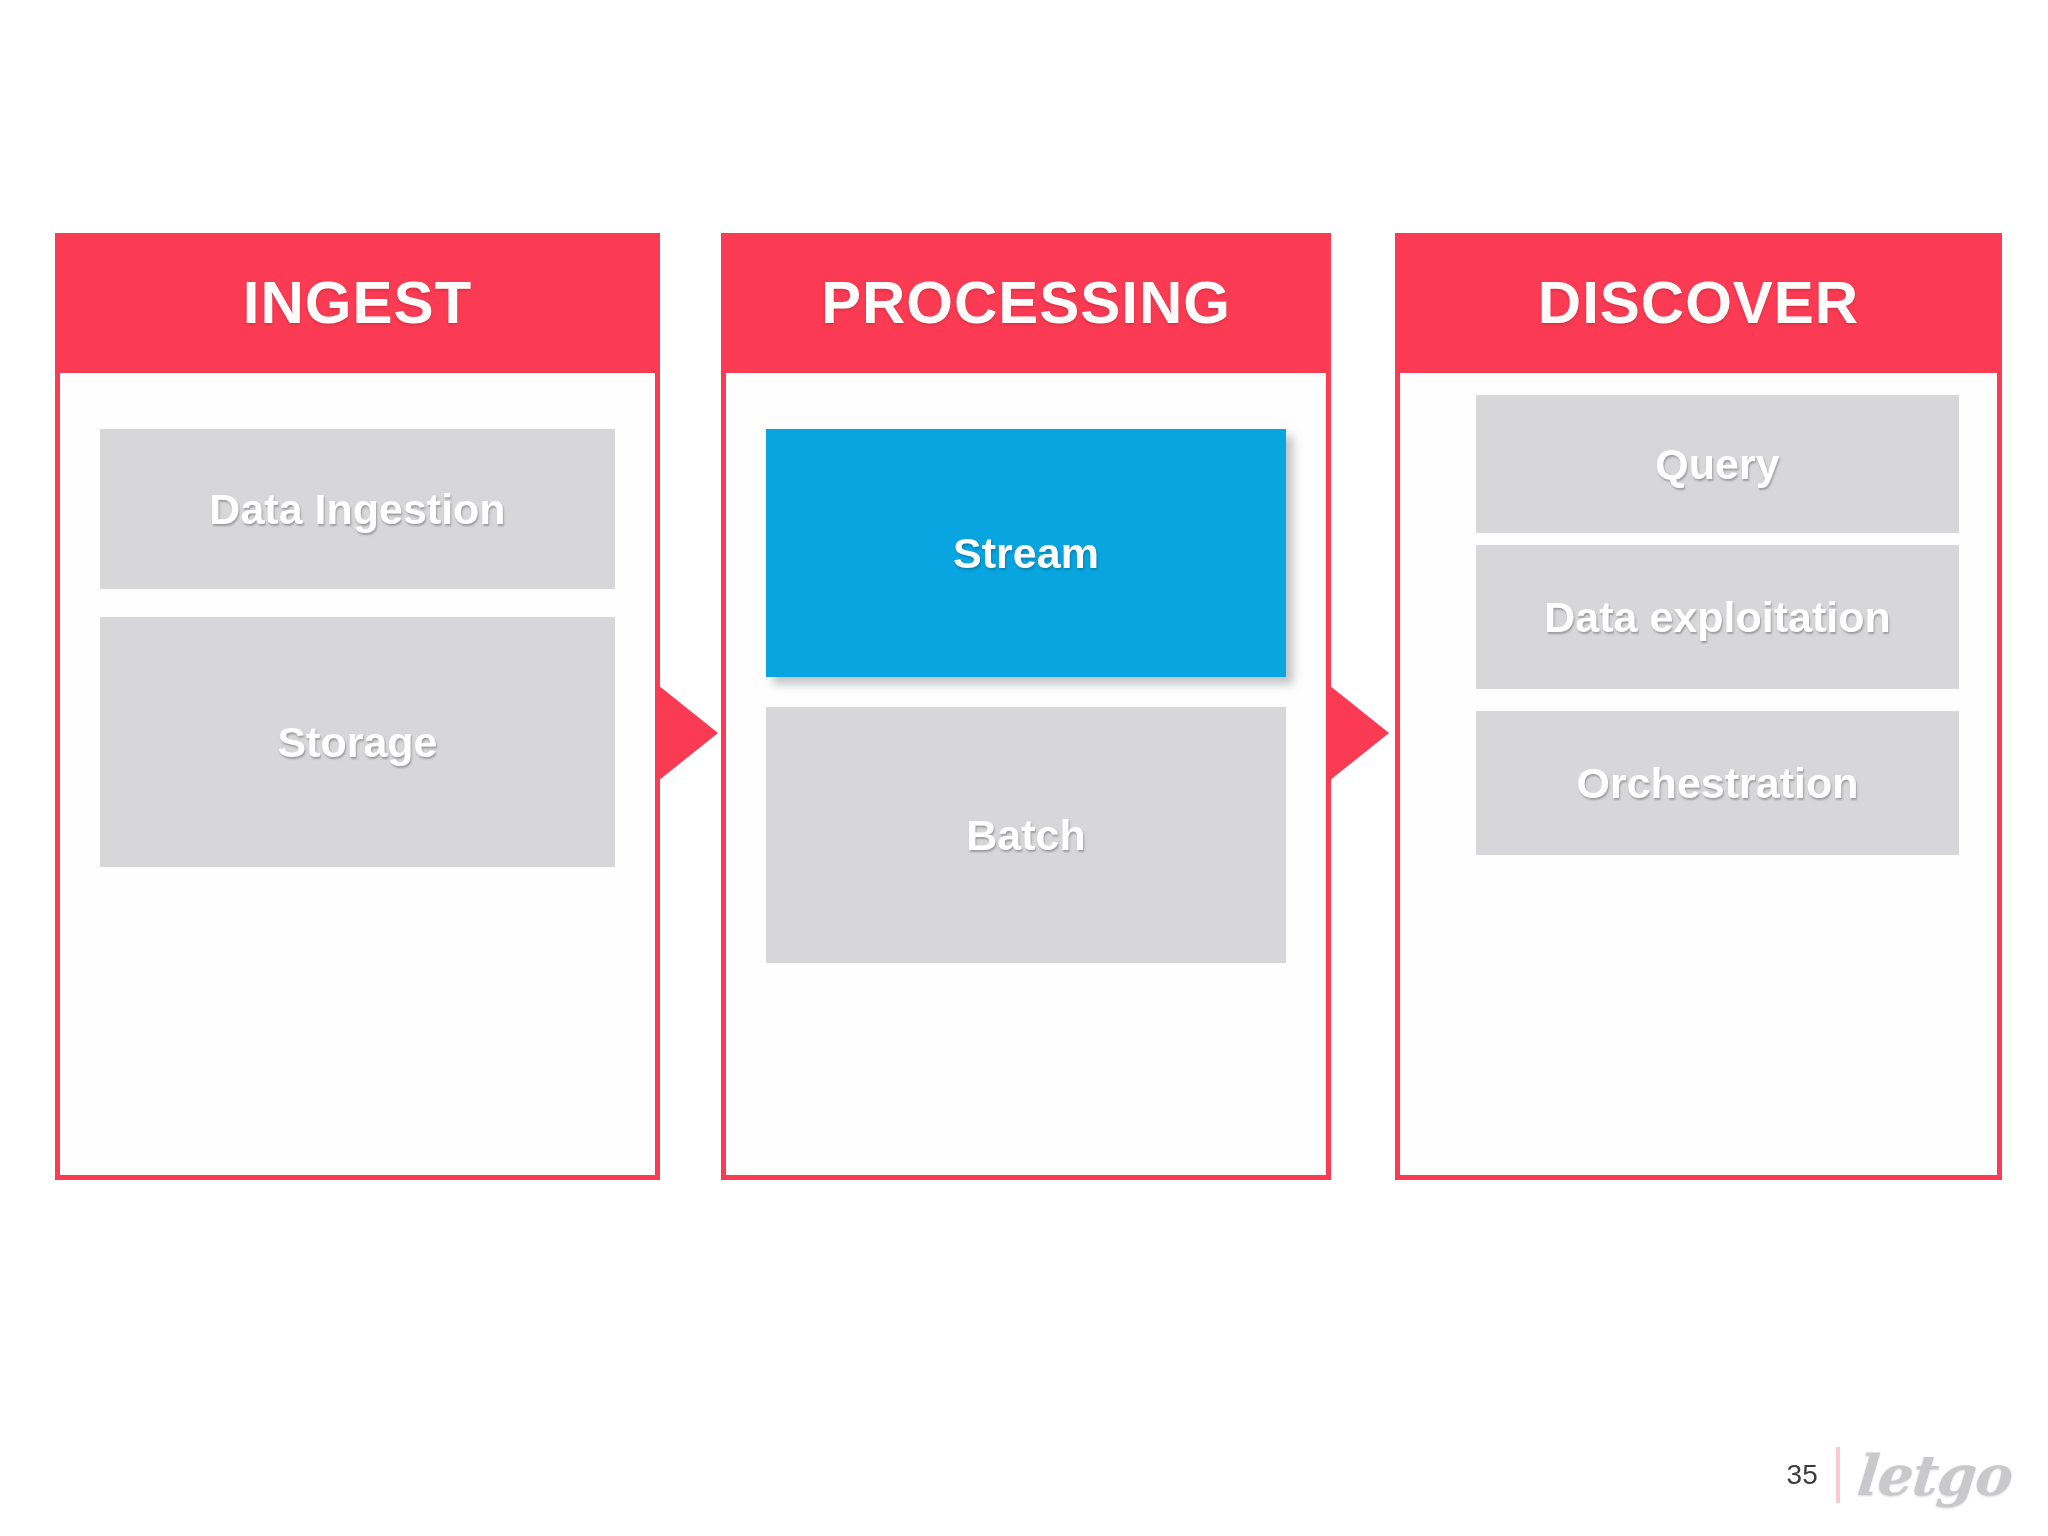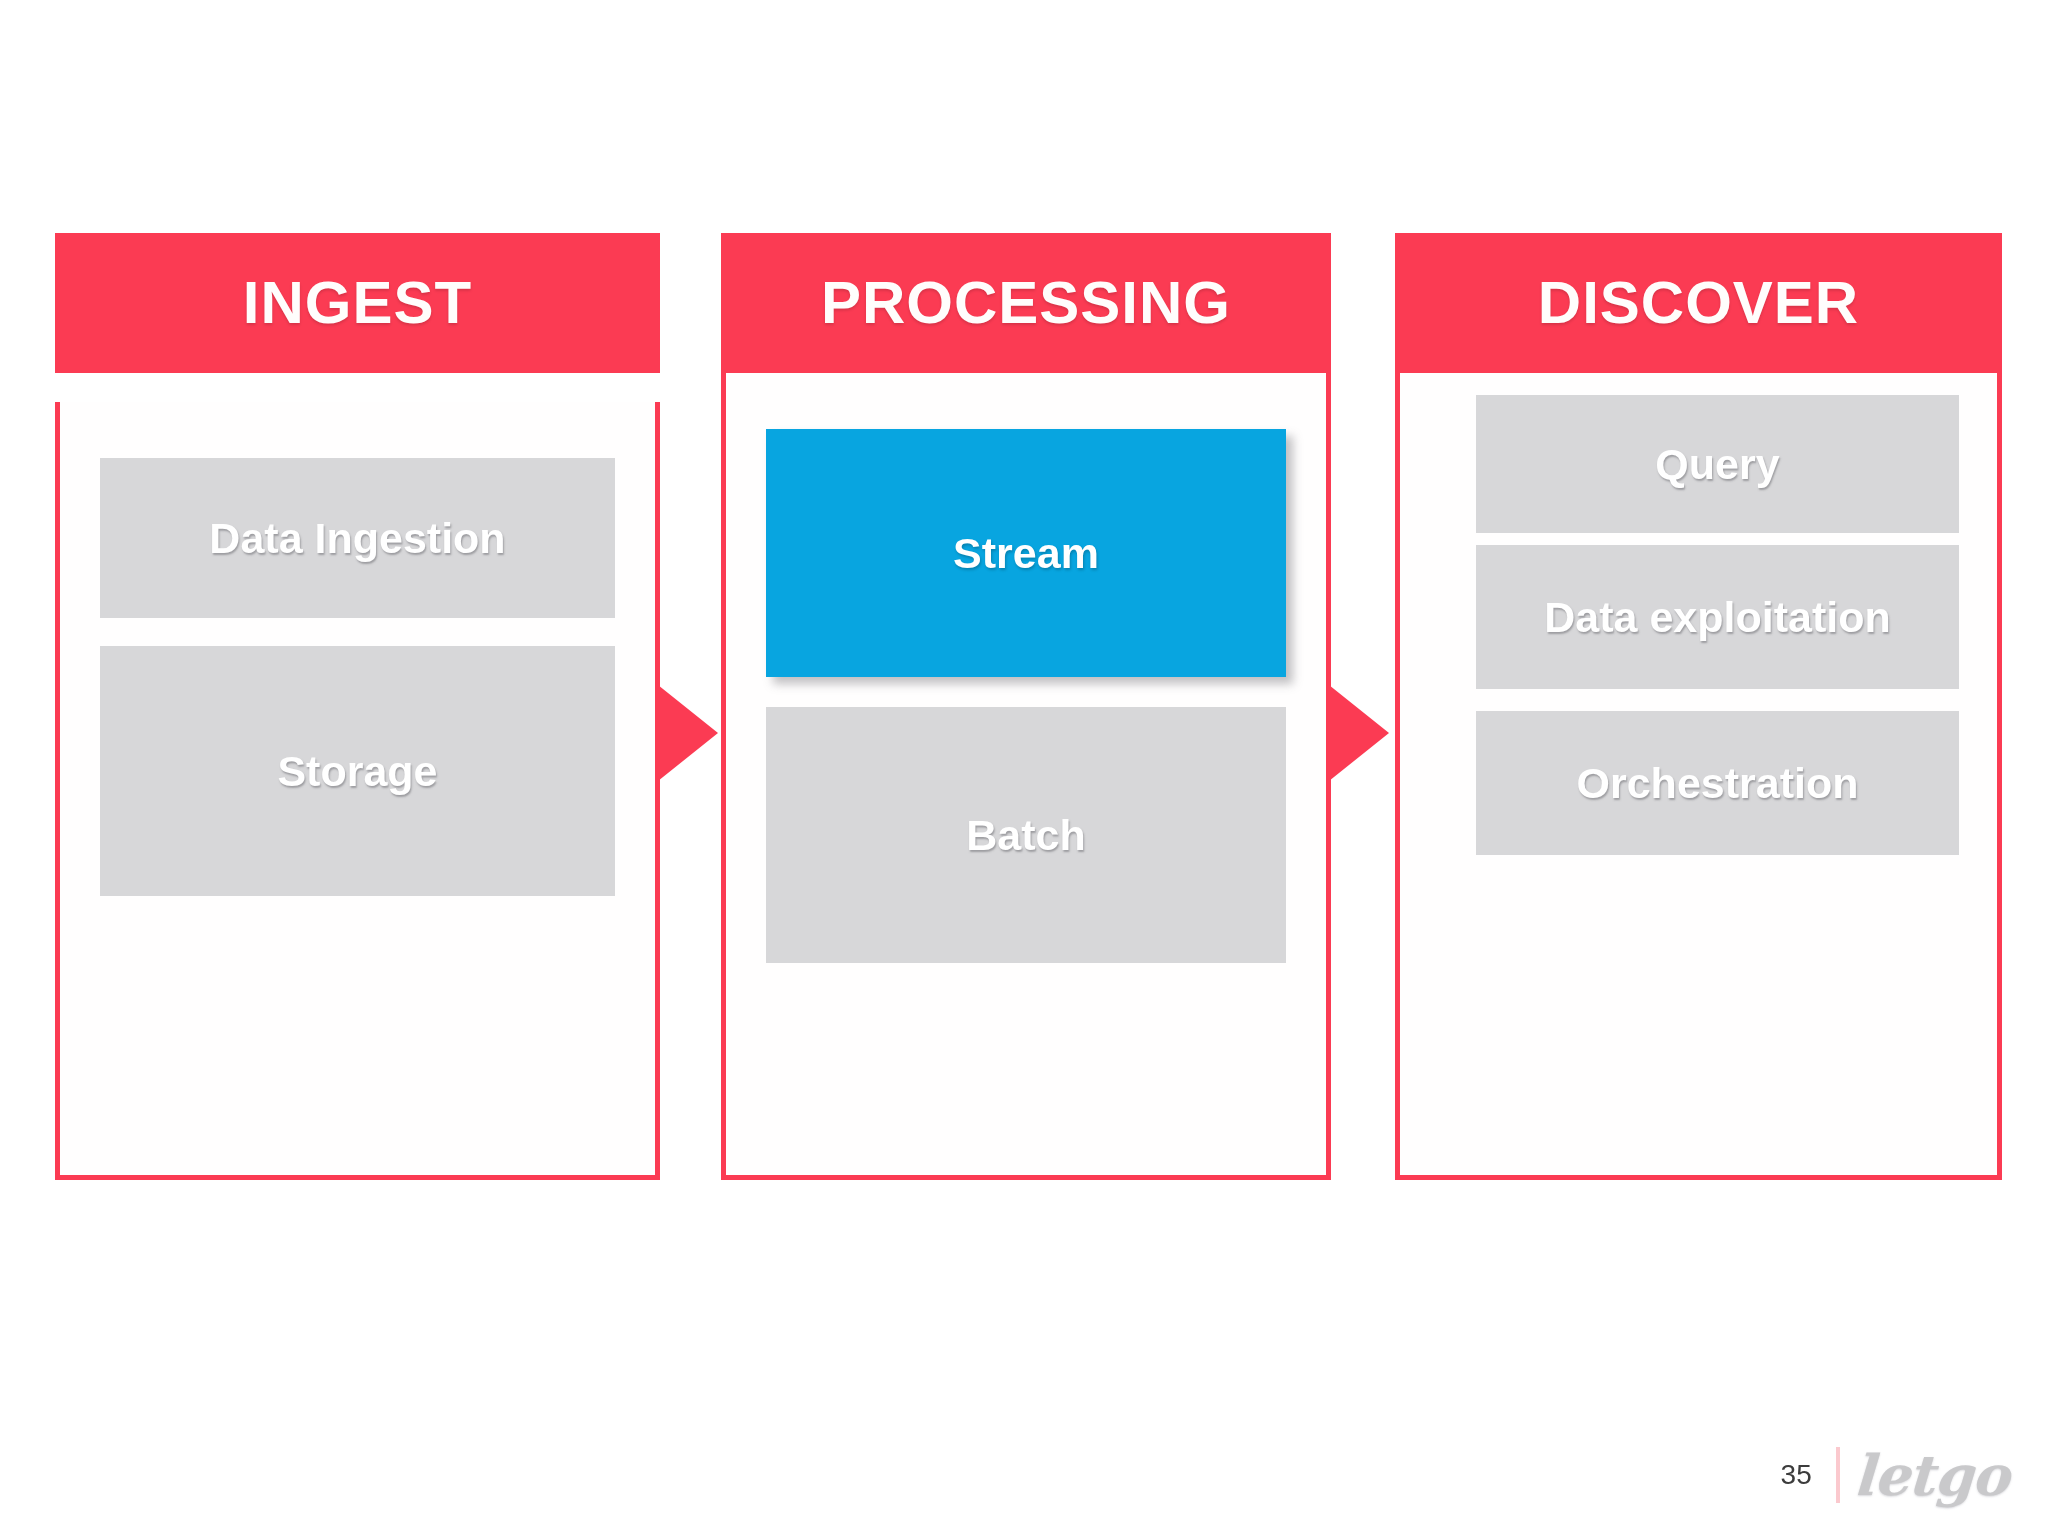--- a/index.html
+++ b/index.html
@@ -91,21 +91,21 @@
     right: 36px;
     bottom: 24px;
     display: flex;
     align-items: center;
     height: 74px;
   }
   .page-number {
     font-size: 28px;
     color: #3c3c3c;
     line-height: 1;
-    padding-right: 24px;
+    padding-right: 18px;
   }
   .footer-divider {
     width: 4px;
     height: 56px;
     background: #fbc9ce;
     margin-right: 18px;
   }
   .brand-logo {
     font-family: "DejaVu Serif", serif;
     font-style: italic;
@@ -116,21 +116,21 @@
     letter-spacing: -1px;
     transform: skewX(-6deg);
     text-shadow: 0 1px 2px rgba(200,200,205,0.7);
   }
 </style>
 </head>
 <body>
 
 <div id="slide">
 
-  <div class="stage" style="left: 55px; top: 233px; width: 605px; height: 947px; gap: 29px; --accent: #fb3b53;">
+  <div class="stage" style="left: 55px; top: 233px; width: 605px; height: 947px; --accent: #fb3b53;">
     <div class="stage-header">INGEST</div>
     <div class="stage-body">
       <div class="stage-items" style="top:6px;">
         <div class="chip" style="margin:50px 40px 0 40px; height:160px;">
           <span>Data Ingestion</span>
         </div>
         <div class="chip" style="margin:28px 40px 0 40px; height:250px;">
           <span>Storage</span>
         </div>
       </div>

